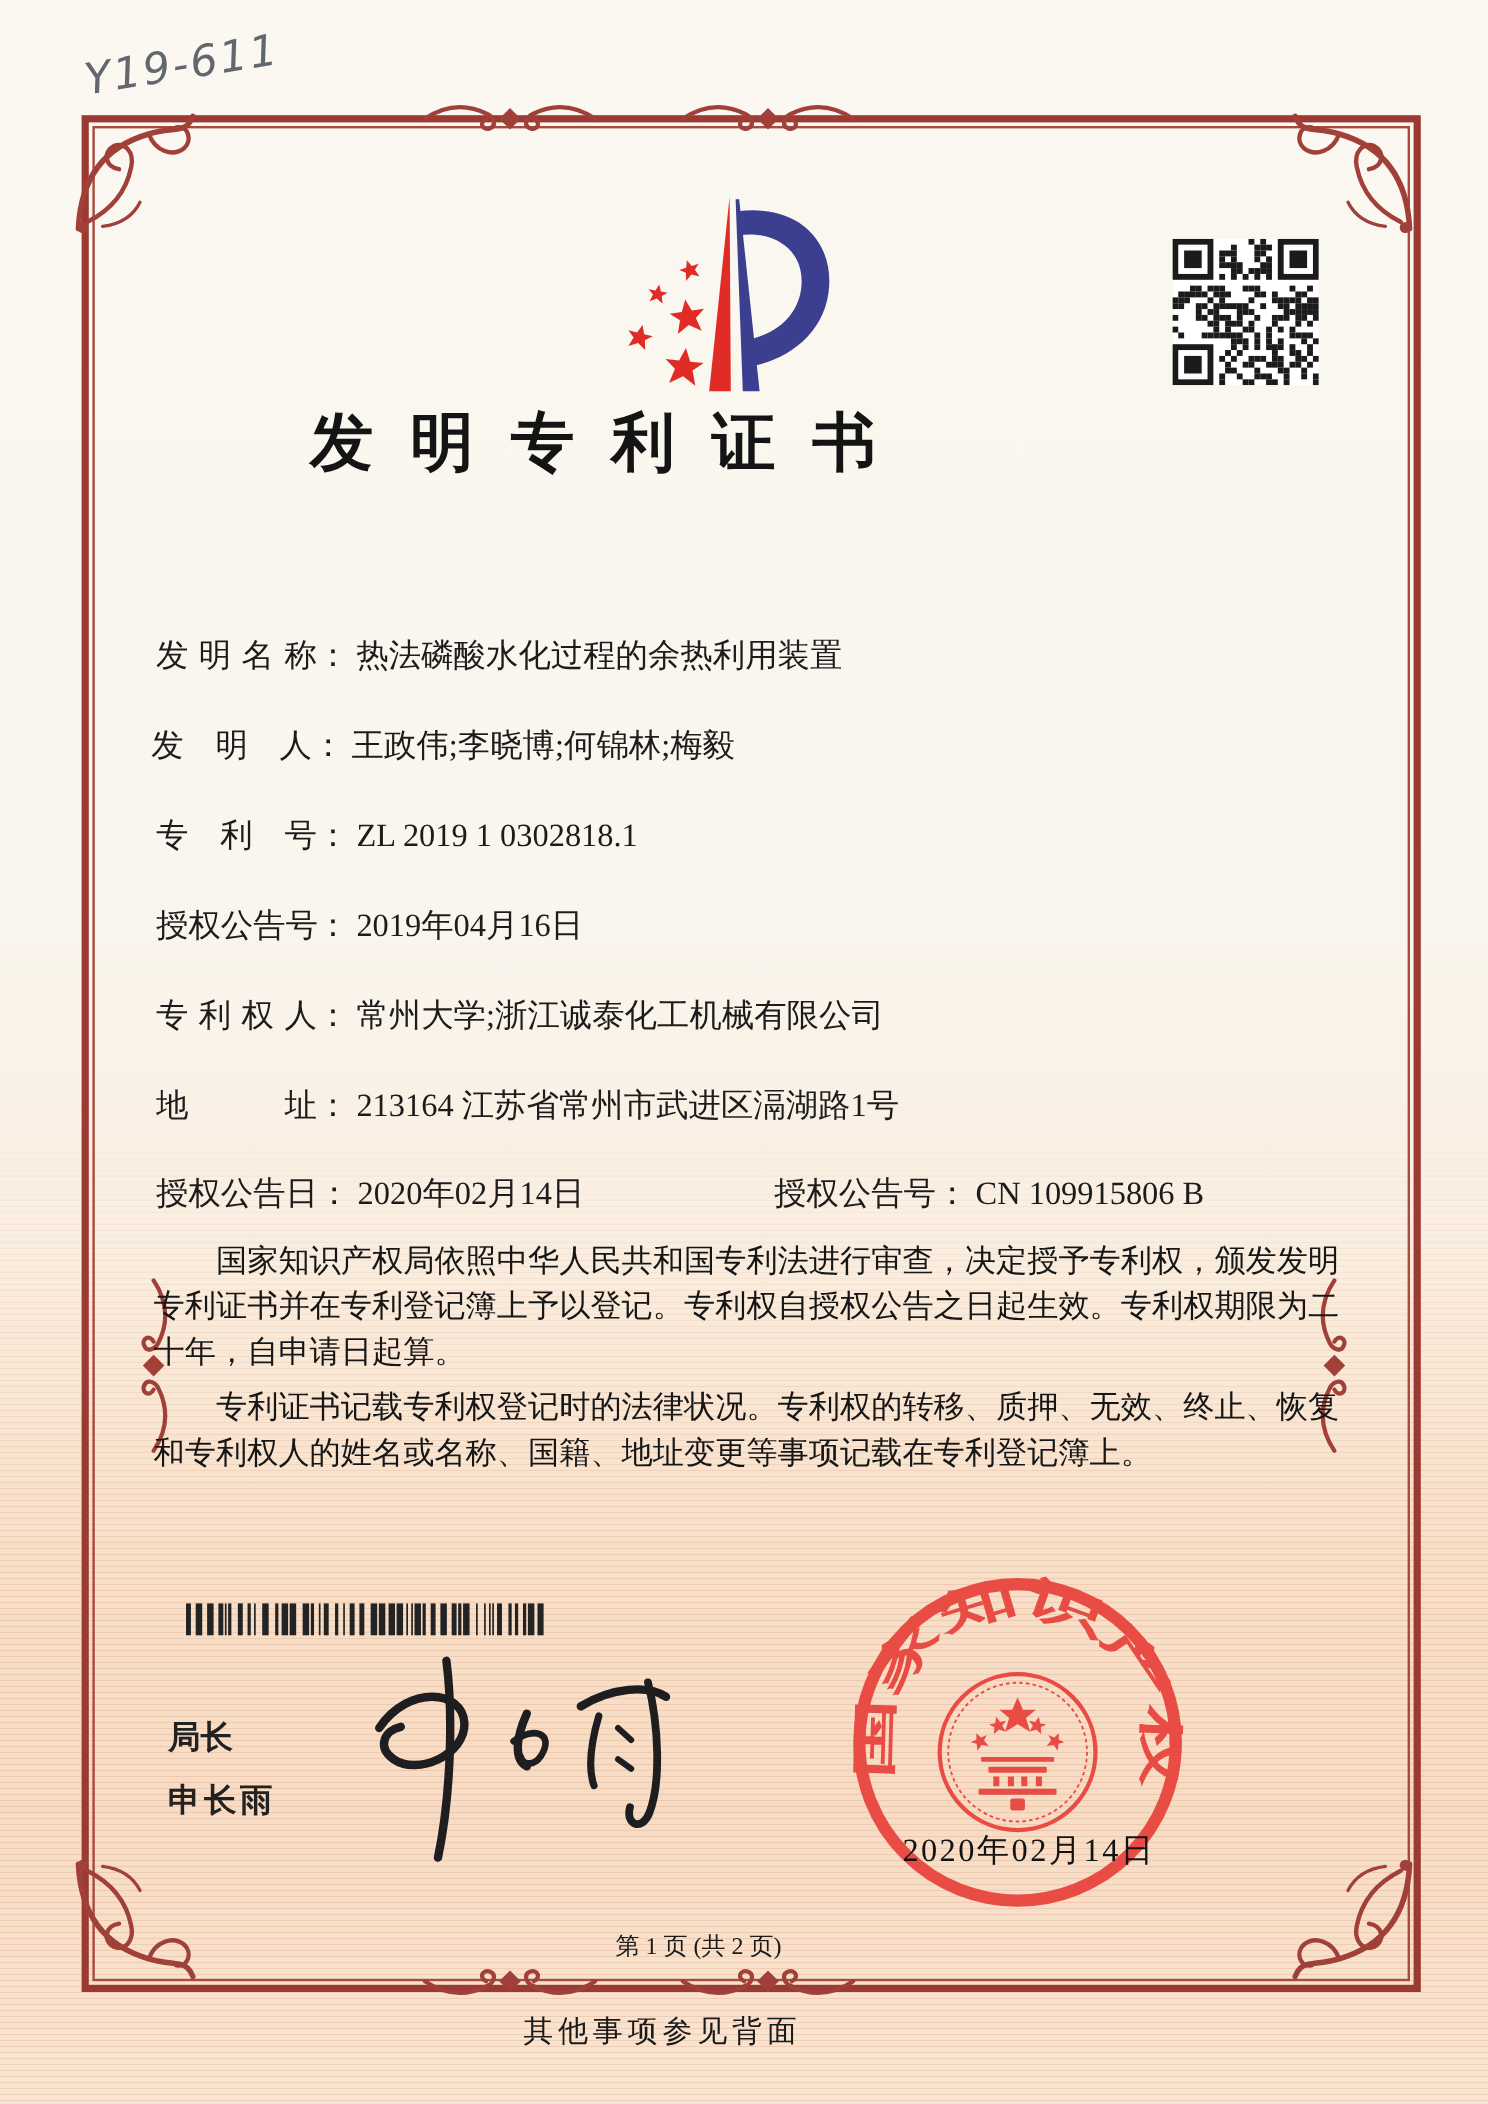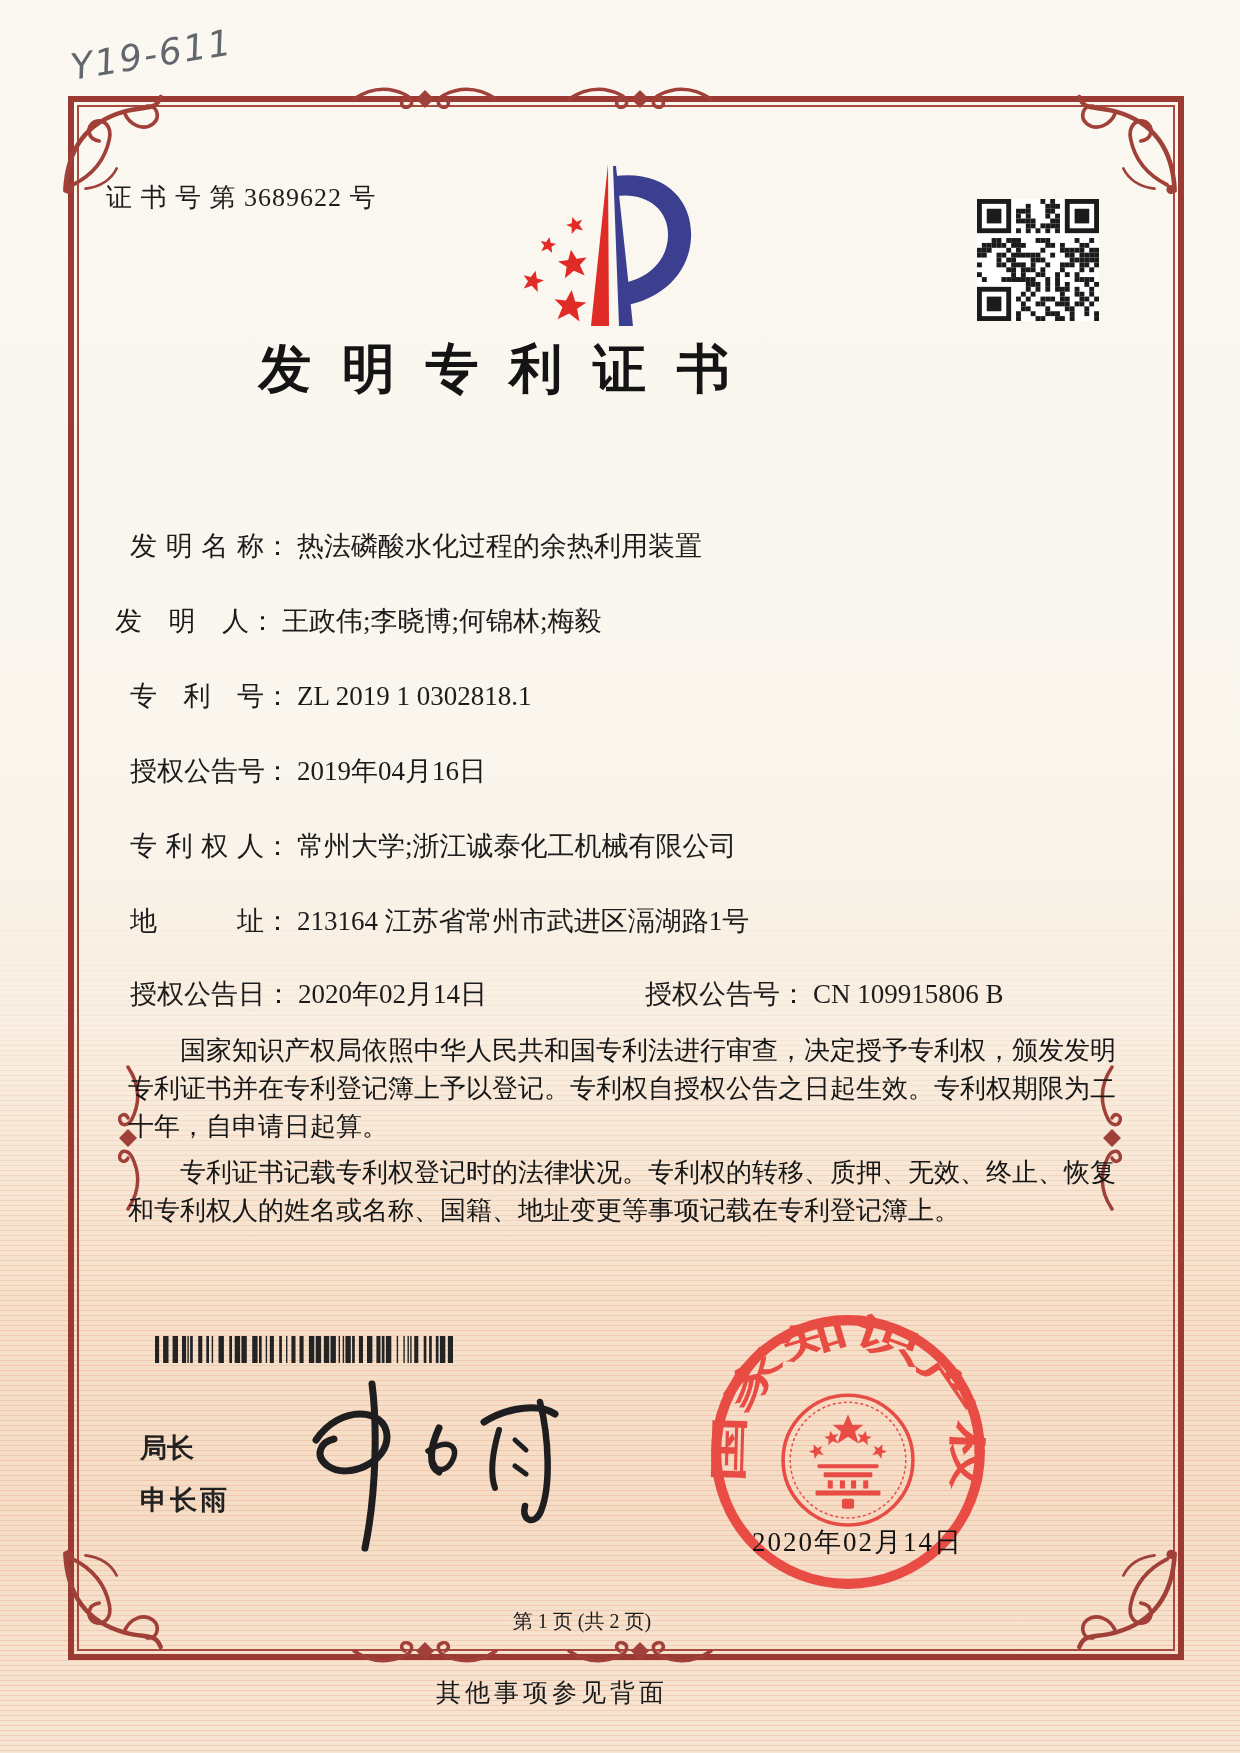--- a/index.html
+++ b/index.html
@@ -101,21 +101,20 @@
     </svg>
   <svg class="fl" style="left:53px;top:1120px;transform:rotate(90deg)" width="150" height="36">
       <use href="#edge-fl"></use>
     </svg>
   <svg class="fl" style="left:1037px;top:1120px;transform:rotate(-90deg)" width="150" height="36">
       <use href="#edge-fl"></use>
     </svg>
 
   <div class="handwrite">Y19-611</div>
 
-  <div class="certno">证 书 号 第 3689622 号</div>
 
   <svg class="logo" width="195" height="172" viewBox="0 0 195 172">
     <defs>
       <path id="star" d="M0,-10 L2.9,-3.2 L10,-3.2 L4.6,1.3 L6.9,9 L0,4.7 L-6.9,9 L-4.6,1.3 L-10,-3.2 L-2.9,-3.2 Z"></path>
     </defs>
 
     <path d="M100,20 C152,14 178,46 176,82 C174,122 140,146 106,150 L103,128 C132,124 152,106 153,80 C154,52 130,36 101,40 Z" fill="#3c3f90"></path>
 
     <polygon points="98,10 104,170 118,170 101,10" fill="#3c3f90"></polygon>
 
@@ -350,21 +349,21 @@
   </svg>
 
   <div class="doc-title">发明专利证书</div>
 
   <div class="frow" style="top:528px">
     <span style="position:absolute;left:130px">
       <span class="lbl">发明名称</span><span class="colon">：</span><span>热法磷酸水化过程的余热利用装置</span>
     </span>
   </div>
   <div class="frow" style="top:603px">
-    <span style="position:absolute;left:115px">
+    <span style="position:absolute;left:126px">
       <span class="lbl">发明人</span><span class="colon">：</span><span>王政伟;李晓博;何锦林;梅毅</span>
     </span>
   </div>
   <div class="frow" style="top:678px">
     <span style="position:absolute;left:130px">
       <span class="lbl">专利号</span><span class="colon">：</span><span>ZL 2019 1 0302818.1</span>
     </span>
   </div>
   <div class="frow" style="top:753px">
     <span style="position:absolute;left:130px">

